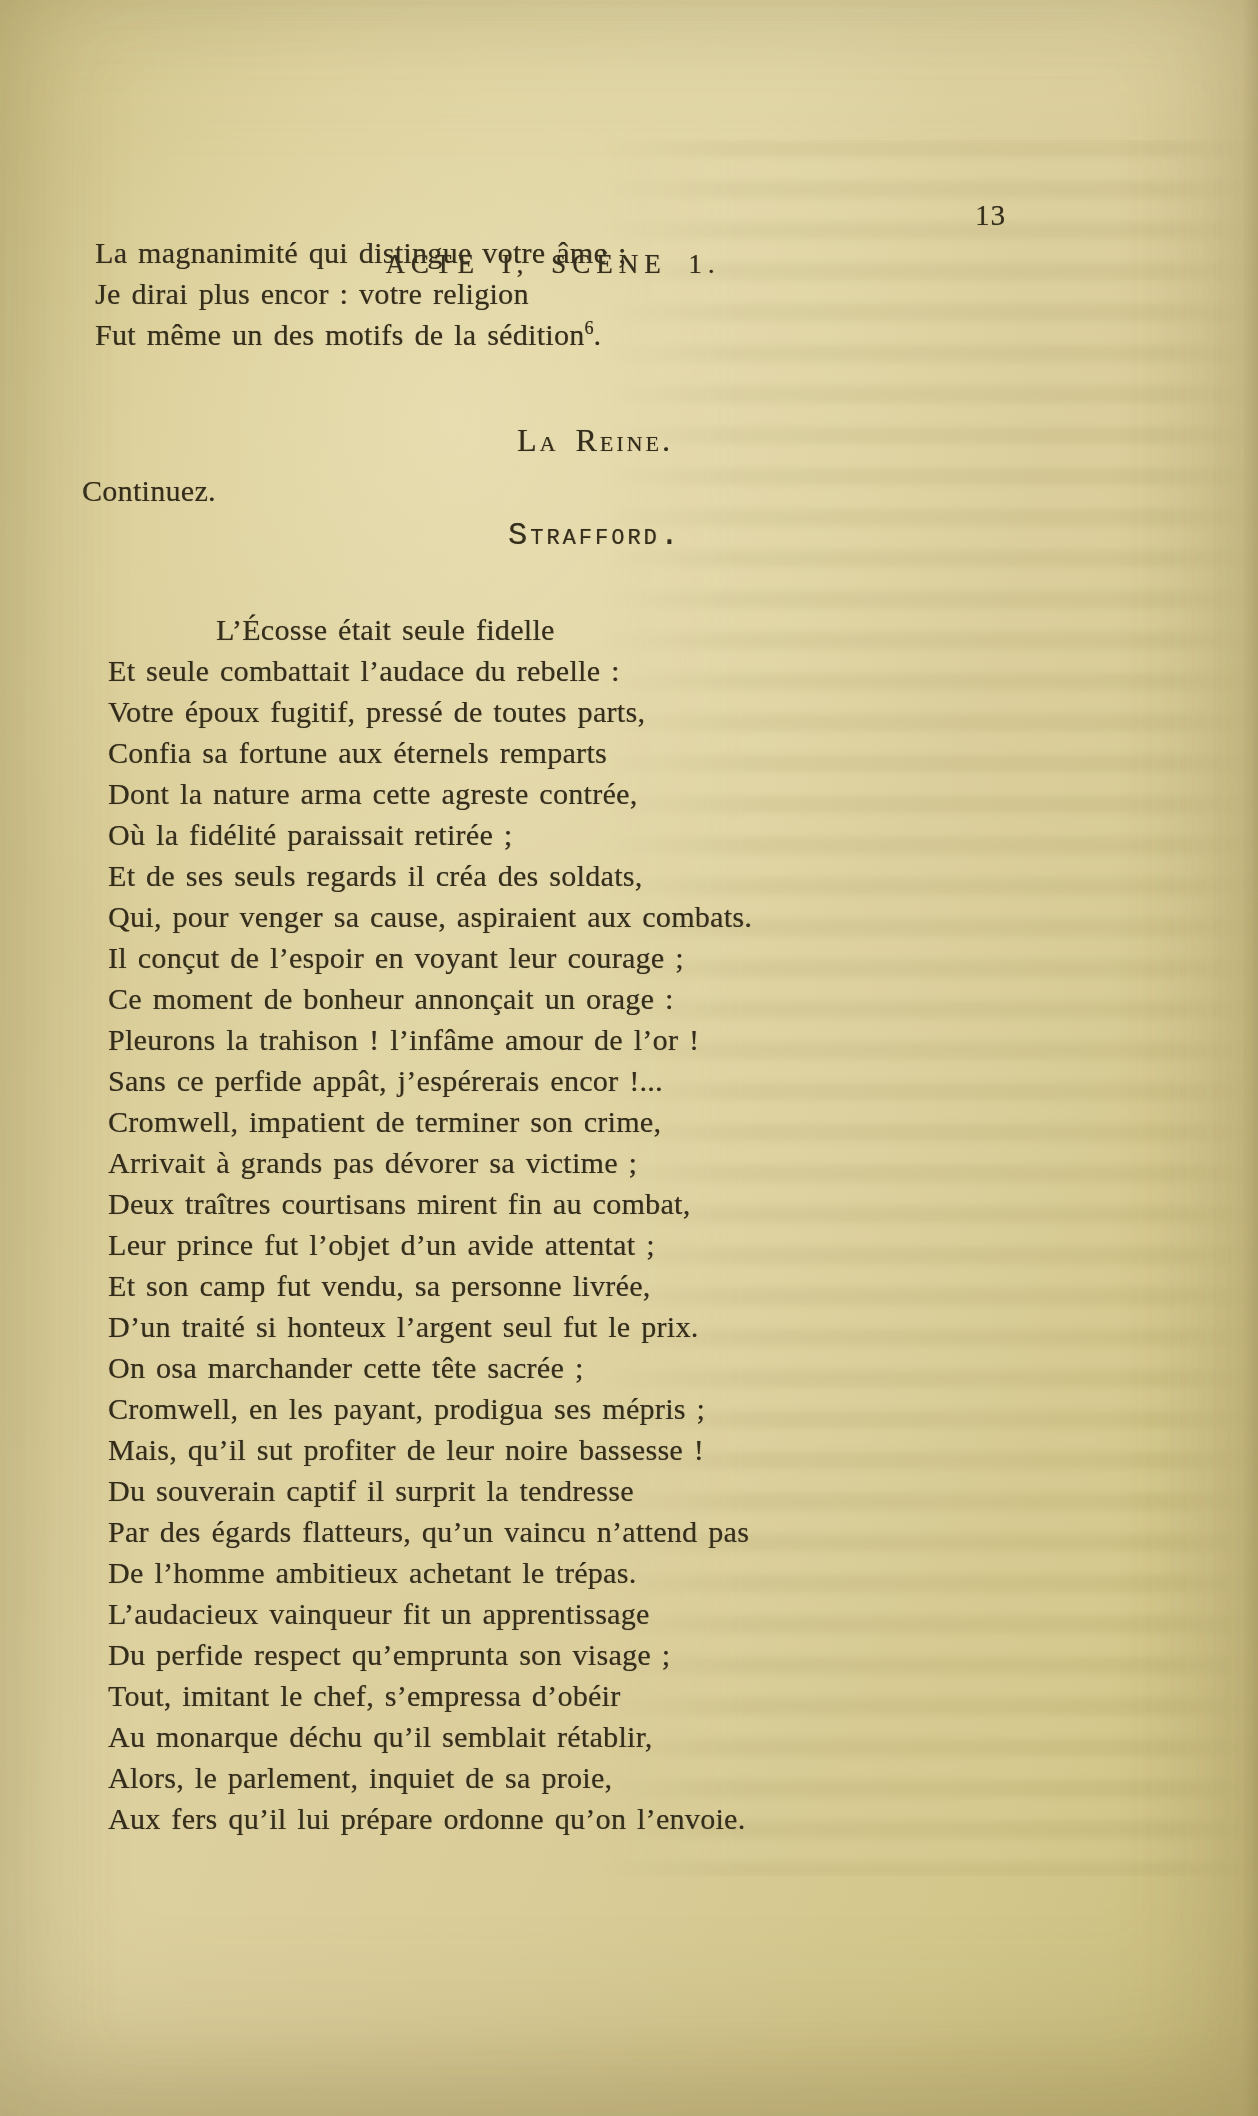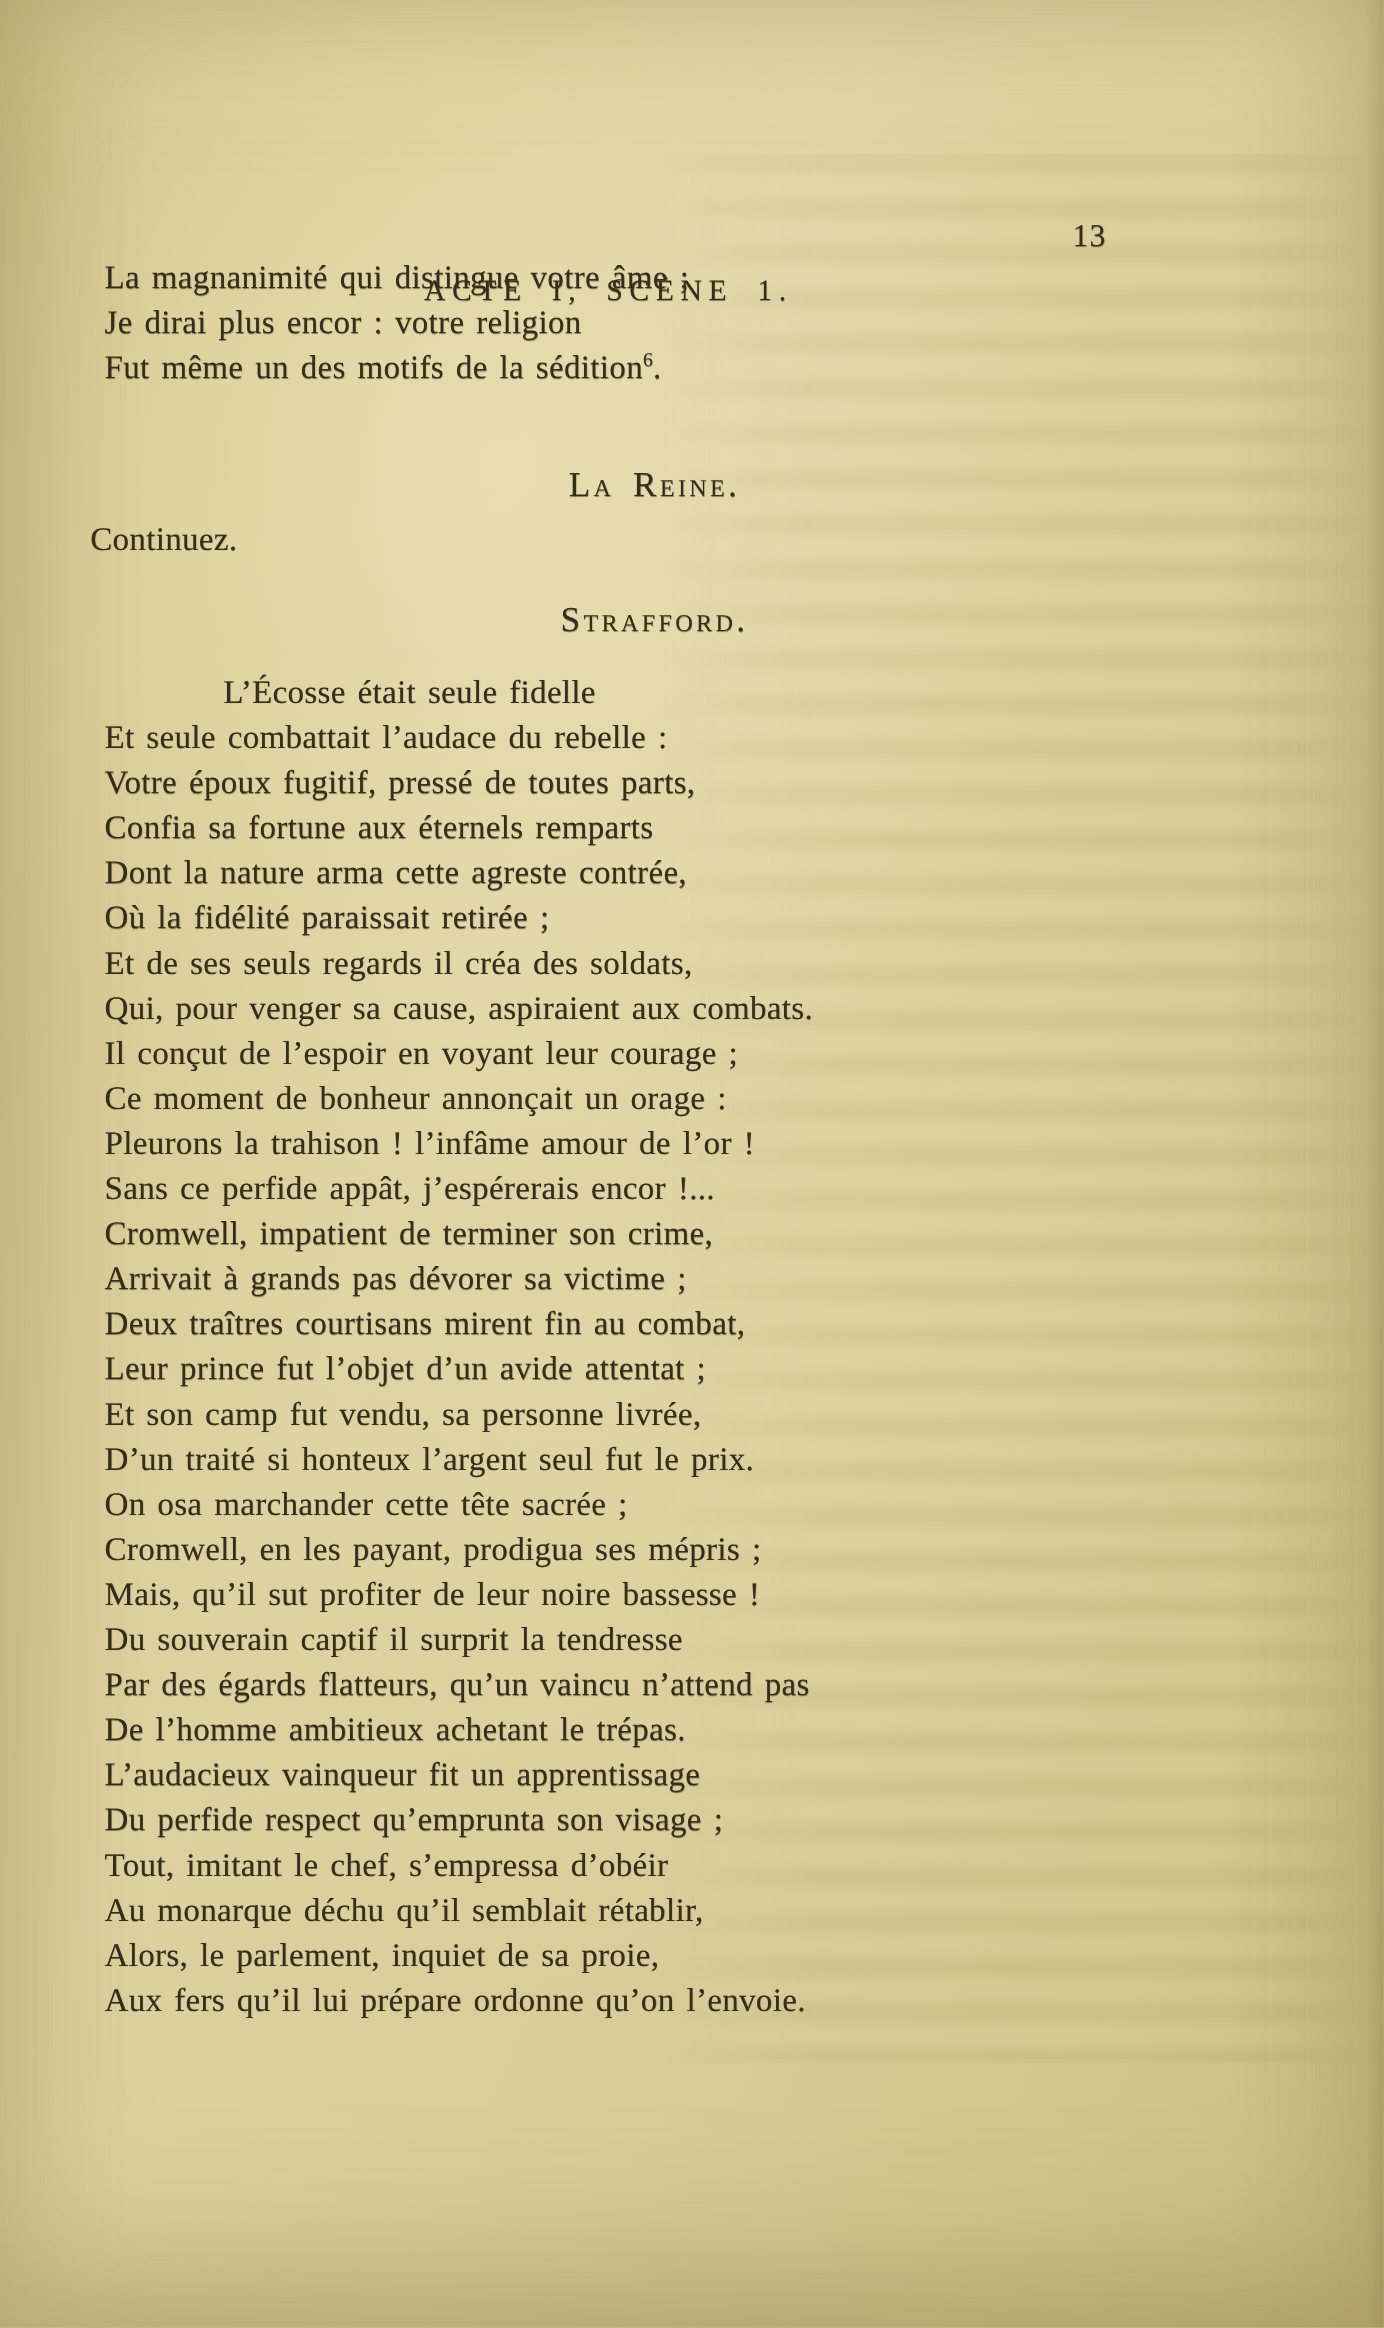--- a/index.html
+++ b/index.html
@@ -83,21 +83,21 @@
   .verse-block {
     position: absolute;
     left: 95px;
     font-size: 30px;
     line-height: 41px;
     letter-spacing: 0.3px;
     word-spacing: 3px;
     white-space: nowrap;
   }
   .speech-1 { top: 232px; }
-  .speech-2 { top: 609px; }
+  .speech-2 { top: 609px; margin-left: 13px; }
   .verse-line { height: 41px; }
   .verse-line.indent { padding-left: 108px; }
 
   sup.note-ref {
     font-size: 18px;
     vertical-align: baseline;
     position: relative;
     top: -11px;
     letter-spacing: 0;
   }
@@ -107,21 +107,21 @@
     left: 553px;
     transform: translateX(-50%);
     font-variant: small-caps;
     font-size: 32px;
     letter-spacing: 3px;
     word-spacing: 6px;
     white-space: nowrap;
     margin-left: 42px;
   }
   .speaker-1 { top: 422px; }
-  .speaker-2 { top: 545px; }
+  .speaker-2 { top: 517px; font-family: Liberation Mono, monospace; }
 
   .reply-line {
     position: absolute;
     left: 82px;
     top: 474px;
     font-size: 30px;
     letter-spacing: 0.3px;
     white-space: nowrap;
   }
 </style>

